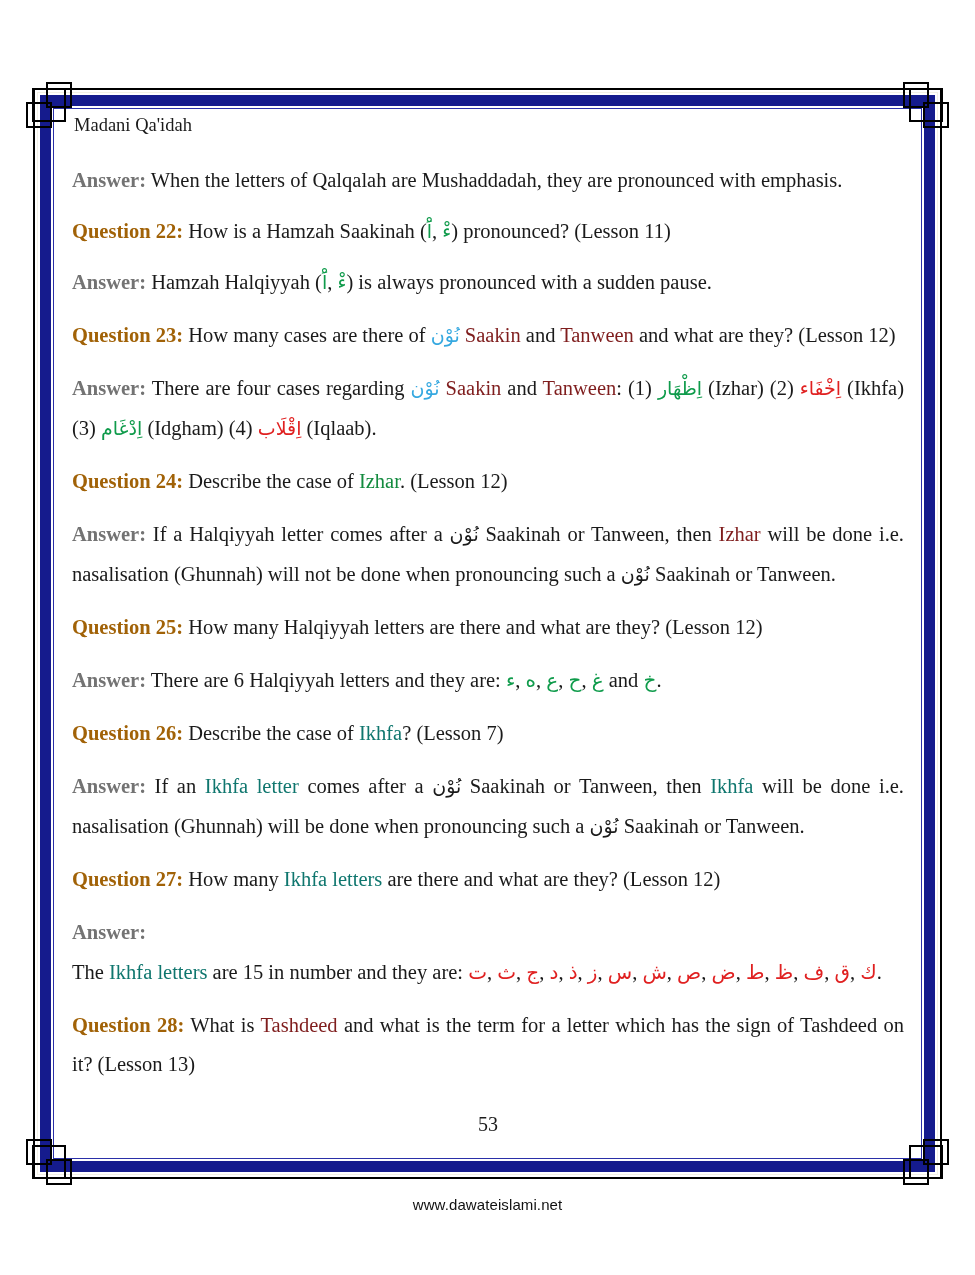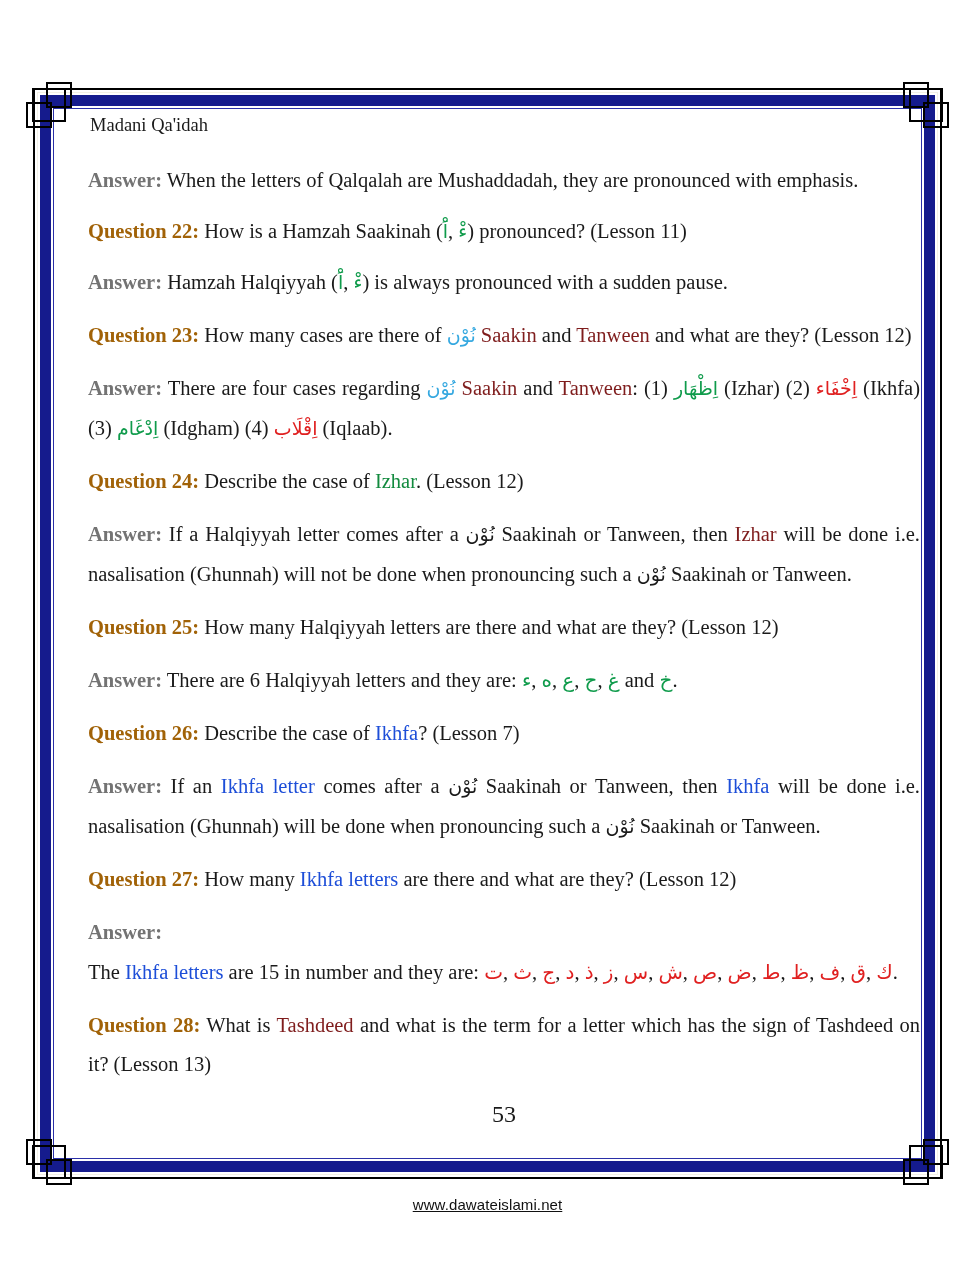--- a/index.html
+++ b/index.html
@@ -76,21 +76,21 @@
   .corner-tr { left: 883px; top: 78px; transform: scaleX(-1); }
   .corner-bl { left: 22px;  top: 1119px; transform: scaleY(-1); }
   .corner-br { left: 883px; top: 1119px; transform: scale(-1,-1); }
   .corner .sq-a { left: 10px; top: 10px; width: 34px; height: 34px; }
   .corner .sq-b { left: 24px; top: 4px;  width: 26px; height: 26px; }
   .corner .sq-c { left: 4px;  top: 24px; width: 26px; height: 26px; }
 
   
   .content {
     position: absolute;
-    left: 88px;
+    left: 72px;
     top: 113px;
     width: 832px;
   }
 
   .running-head {
     font-size: 18.5px;
     line-height: 1.3;
     margin: 0 0 24px 2px;
     color: #1a1a1a;
   }
@@ -111,52 +111,51 @@
 
   .q-label {
     color: #a16207;
     font-weight: bold;
   }
   .a-label {
     color: #737373;
     font-weight: bold;
   }
   .tk-blue  { color: #7f1d1d; }
-  .tk-red   { color: #1d4ed8; }
+  .tk-red   { color: #0f766e; }
   .tk-darkgreen { color: #128a3e; }
 
   .ar {
     font-family: "DejaVu Sans", "Liberation Sans", sans-serif;
     font-size: 19px;
     direction: rtl;
     unicode-bidi: isolate;
   }
   .ar-green { color: #0f9b4b; }
   .ar-blue  { color: #35a8e0; }
   .ar-red   { color: #e02020; }
   .ar-list  { font-size: 20px; }
 
   .page-number {
     text-align: center;
-    font-size: 24px;
-    margin-top: 16px;
+    font-size: 20px;
+    margin-top: 28px;
     color: #1a1a1a;
   }
 
   .footer-url {
     position: absolute;
     left: 0;
     right: 0;
     top: 1196px;
     text-align: center;
     font-family: "Liberation Sans", "DejaVu Sans", sans-serif;
     font-size: 15px;
     color: #111111;
     letter-spacing: .1px;
-    text-decoration: underline;
   }
 </style>
 </head>
 <body>
 
 <div class="page">
 
   <div class="frame-hair"></div>
   <div class="frame-outer"></div>
   <div class="frame-navy"></div>

